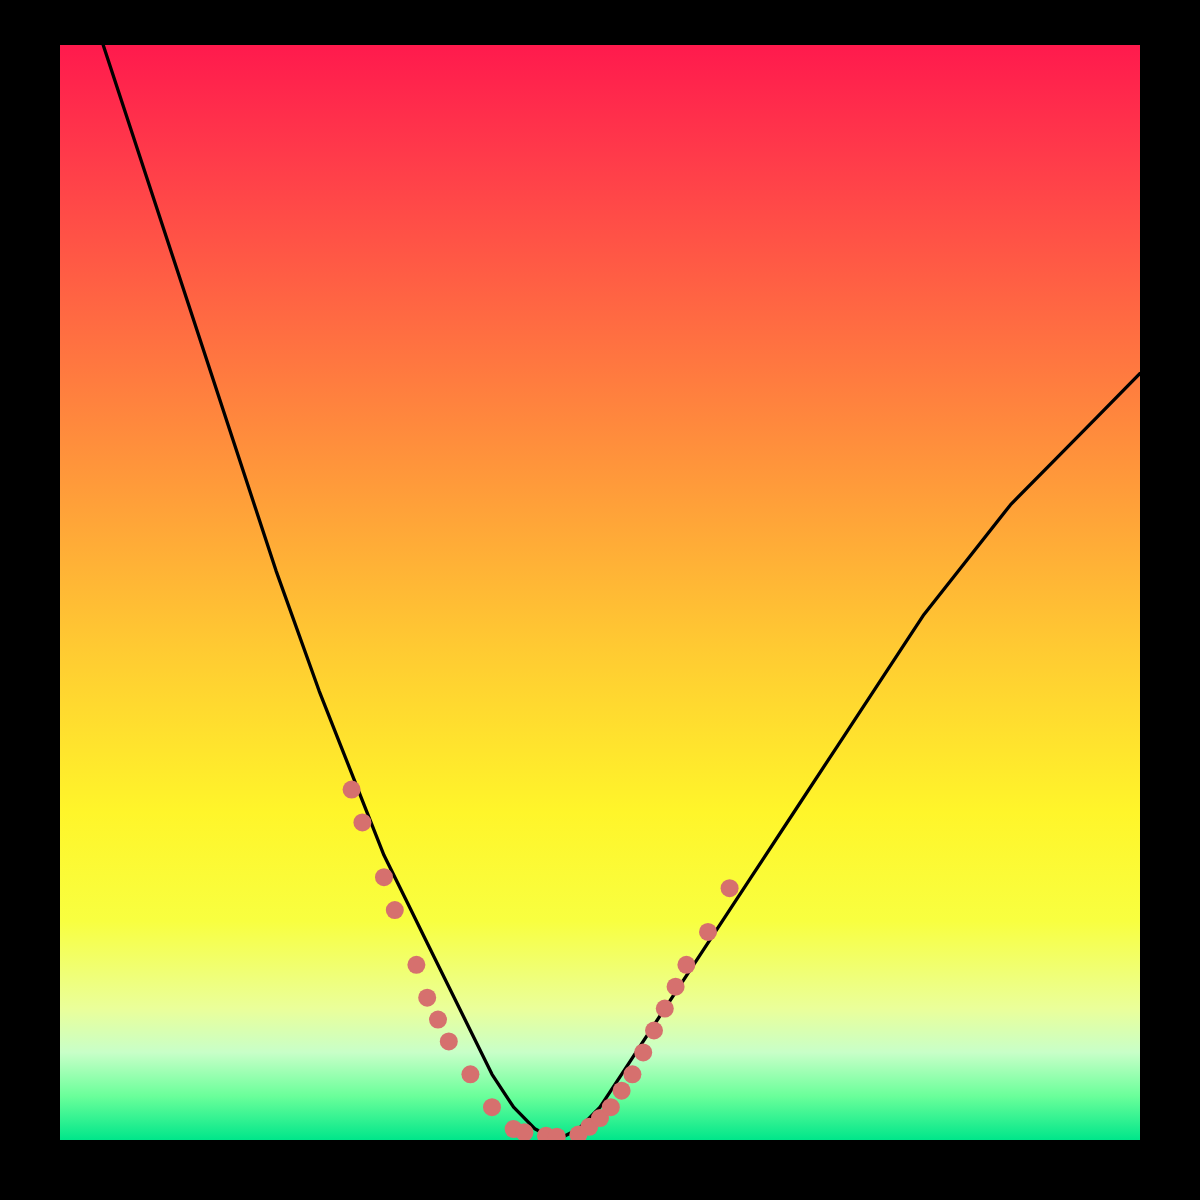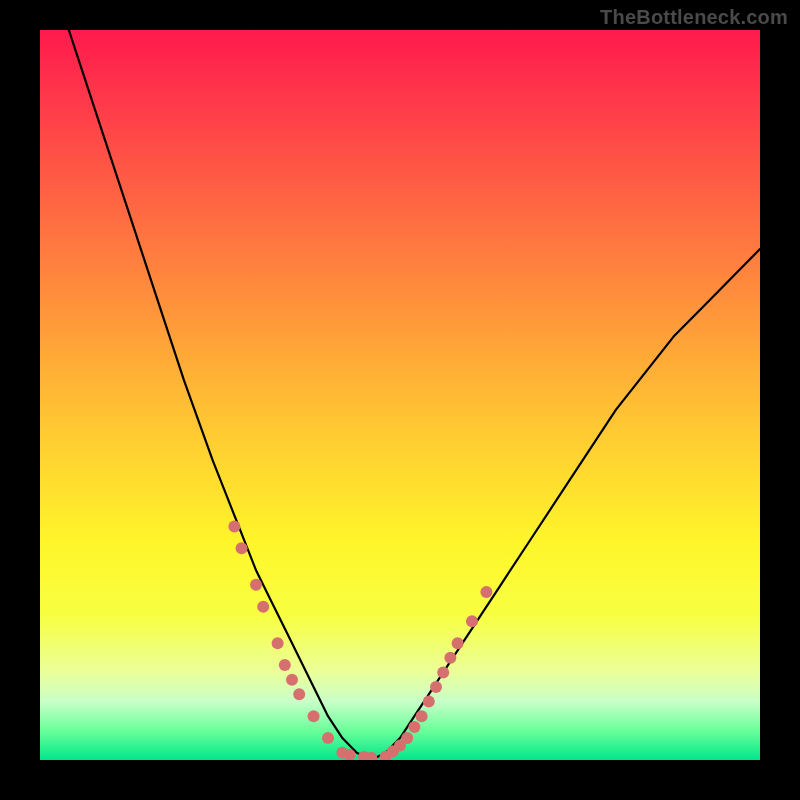--- a/index.html
+++ b/index.html
@@ -65,21 +65,20 @@
   .dot {
     fill: #d6706e;
     stroke: none;
   }
 </style>
 </head>
 <body>
 
 <div class="frame">
 
-  <div class="watermark">TheBottleneck.com</div>
 
   <div class="plot-area">
     <svg class="overlay" viewBox="0 0 720 730" preserveAspectRatio="none">
       <g>
         <path class="curve" d="M28.8 0.0 L57.6 87.6 L86.4 175.2 L115.2 262.8 L144.0 350.4 L172.8 430.7 L187.2 467.2 L201.6 503.7 L216.0 540.2 L230.4 569.4 L244.8 598.6 L259.2 627.8 L273.6 657.0 L288.0 686.2 L302.4 708.1 L316.8 722.7 L331.2 730.0"></path>
         <path class="curve" d="M331.2 730.0 L345.6 722.7 L360.0 708.1 L374.4 686.2 L388.8 664.3 L403.2 642.4 L432.0 598.6 L460.8 554.8 L489.6 511.0 L518.4 467.2 L547.2 423.4 L576.0 379.6 L604.8 343.1 L633.6 306.6 L662.4 277.4 L691.2 248.2 L720.0 219.0"></path>
       </g>
       <g>
           <circle class="dot" cx="194.4" cy="496.4" r="6"></circle>
           <circle class="dot" cx="201.6" cy="518.3" r="6"></circle>

